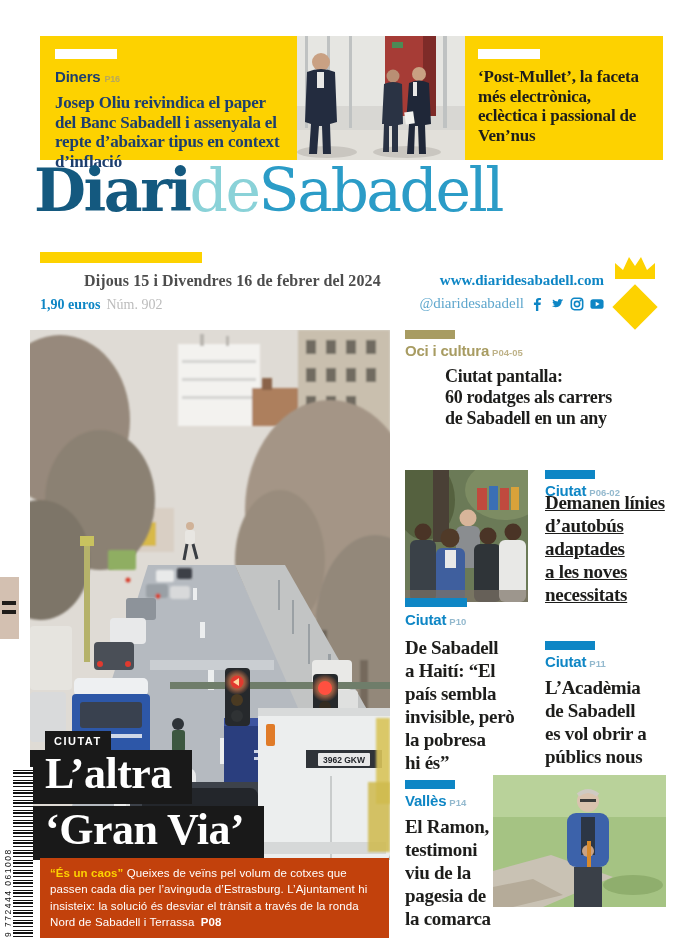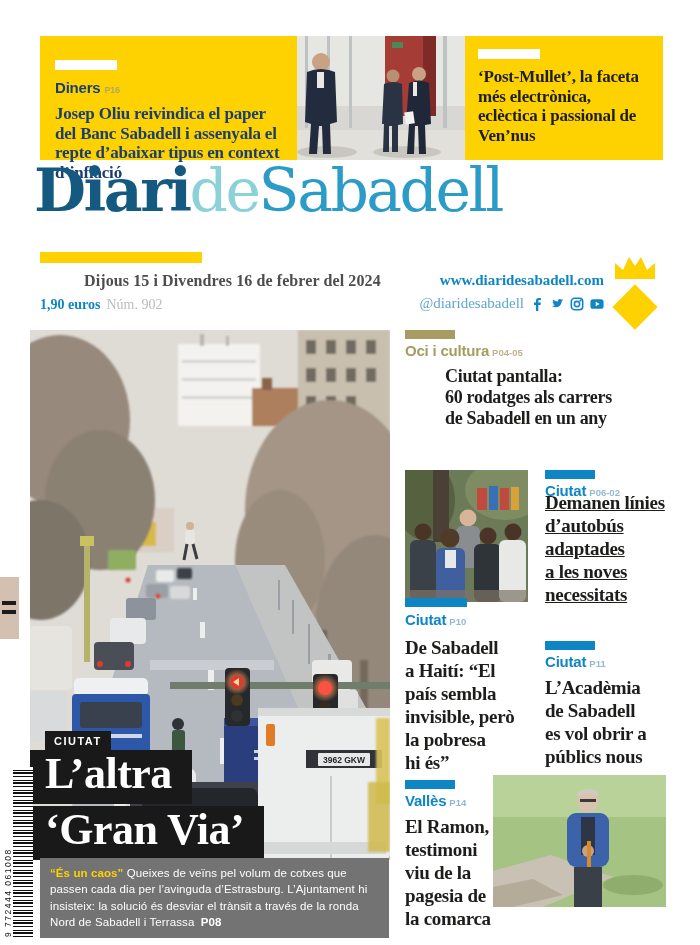--- a/index.html
+++ b/index.html
@@ -1,21 +1,21 @@
 <!DOCTYPE html>
 <html><head>
 <meta charset="utf-8">
 <style>
   * { margin:0; padding:0; box-sizing:border-box; }
   html,body { width:700px; height:945px; }
   body { position:relative; background:#ffffff; font-family:"Liberation Sans", sans-serif; overflow:hidden; }
   .abs { position:absolute; }
 
   
-  .teaser { background:#fdd200; padding:24px 15px; }
+  .teaser { background:#fdd200; padding:13px 15px; }
   .teaser-bar { width:62px; height:10px; background:#ffffff; }
   .teaser-label { margin-top:9px; font-weight:bold; font-size:15px; letter-spacing:-0.2px; }
   .teaser-page { font-size:9px; font-weight:bold; color:#b5a75f; margin-left:4px; }
   .teaser-head { margin-top:8px; font-family:"Liberation Serif", serif; font-weight:bold; font-size:17px; line-height:1.16; letter-spacing:-0.2px; }
   .t1-col { color:#1c3e6e; }
   .t2-col { color:#1d1d1b; }
 
   
   .masthead { left:34px; top:160px; font-family:"DejaVu Serif", serif; font-size:60px; letter-spacing:-2.5px; line-height:1; white-space:nowrap; }
   .mh-1 { color:#14597f; font-weight:bold; }
@@ -50,21 +50,21 @@
 
   .headline { font-family:"Liberation Serif", serif; font-weight:bold; color:#1d1d1b; letter-spacing:-0.3px; }
   .lead-head { font-size:18px; line-height:1.17;margin-left:40px; }
   .sub-head { font-size:19px; line-height:1.21; }
 
   
   .kicker { left:45px; top:731px; background:#191919; color:#ffffff; font-size:11px; font-weight:bold; letter-spacing:1.5px; padding:4px 9px 3px; }
   .main-line { background:#191919; color:#ffffff; font-family:"Liberation Serif", serif; font-weight:bold; font-size:44px; letter-spacing:-0.5px; padding:1px 20px 7px 15px; display:table; line-height:1.05; }
   .main-line-1 { left:30px; top:750px; }
   .main-line-2 { left:30px; top:806px; }
-  .caption { left:40px; top:858px; width:349px; background:#737373; color:#ffffff; font-size:11.5px; line-height:1.42; padding:7px 10px 8px; letter-spacing:0.1px; }
+  .caption { left:40px; top:858px; width:349px; background:#c2410c; color:#ffffff; font-size:11.5px; line-height:1.42; padding:7px 10px 8px; letter-spacing:0.1px; }
   .cap-lead { color:#fdd200; font-weight:bold; }
   .cap-page { font-weight:bold; margin-left:3px; }
 
   
   .edition-mark { left:0; top:577px; width:19px; height:62px; background:#d3c0b1; }
   .edition-mark:before, .edition-mark:after { content:""; position:absolute; left:2px; right:3px; height:4px; background:#1e1c1a; }
   .edition-mark:before { top:24px; } .edition-mark:after { top:33px; }
   .barcode-wrap { left:3px; top:767px; width:30px; height:170px; }
   .barcode-inner { position:absolute; left:0; top:170px; width:170px; height:30px; transform:rotate(-90deg); transform-origin:0 0; background:#ffffff; }
   .barcode-num { font-size:8.5px; color:#111; letter-spacing:1.5px; height:10px; line-height:10px; }

